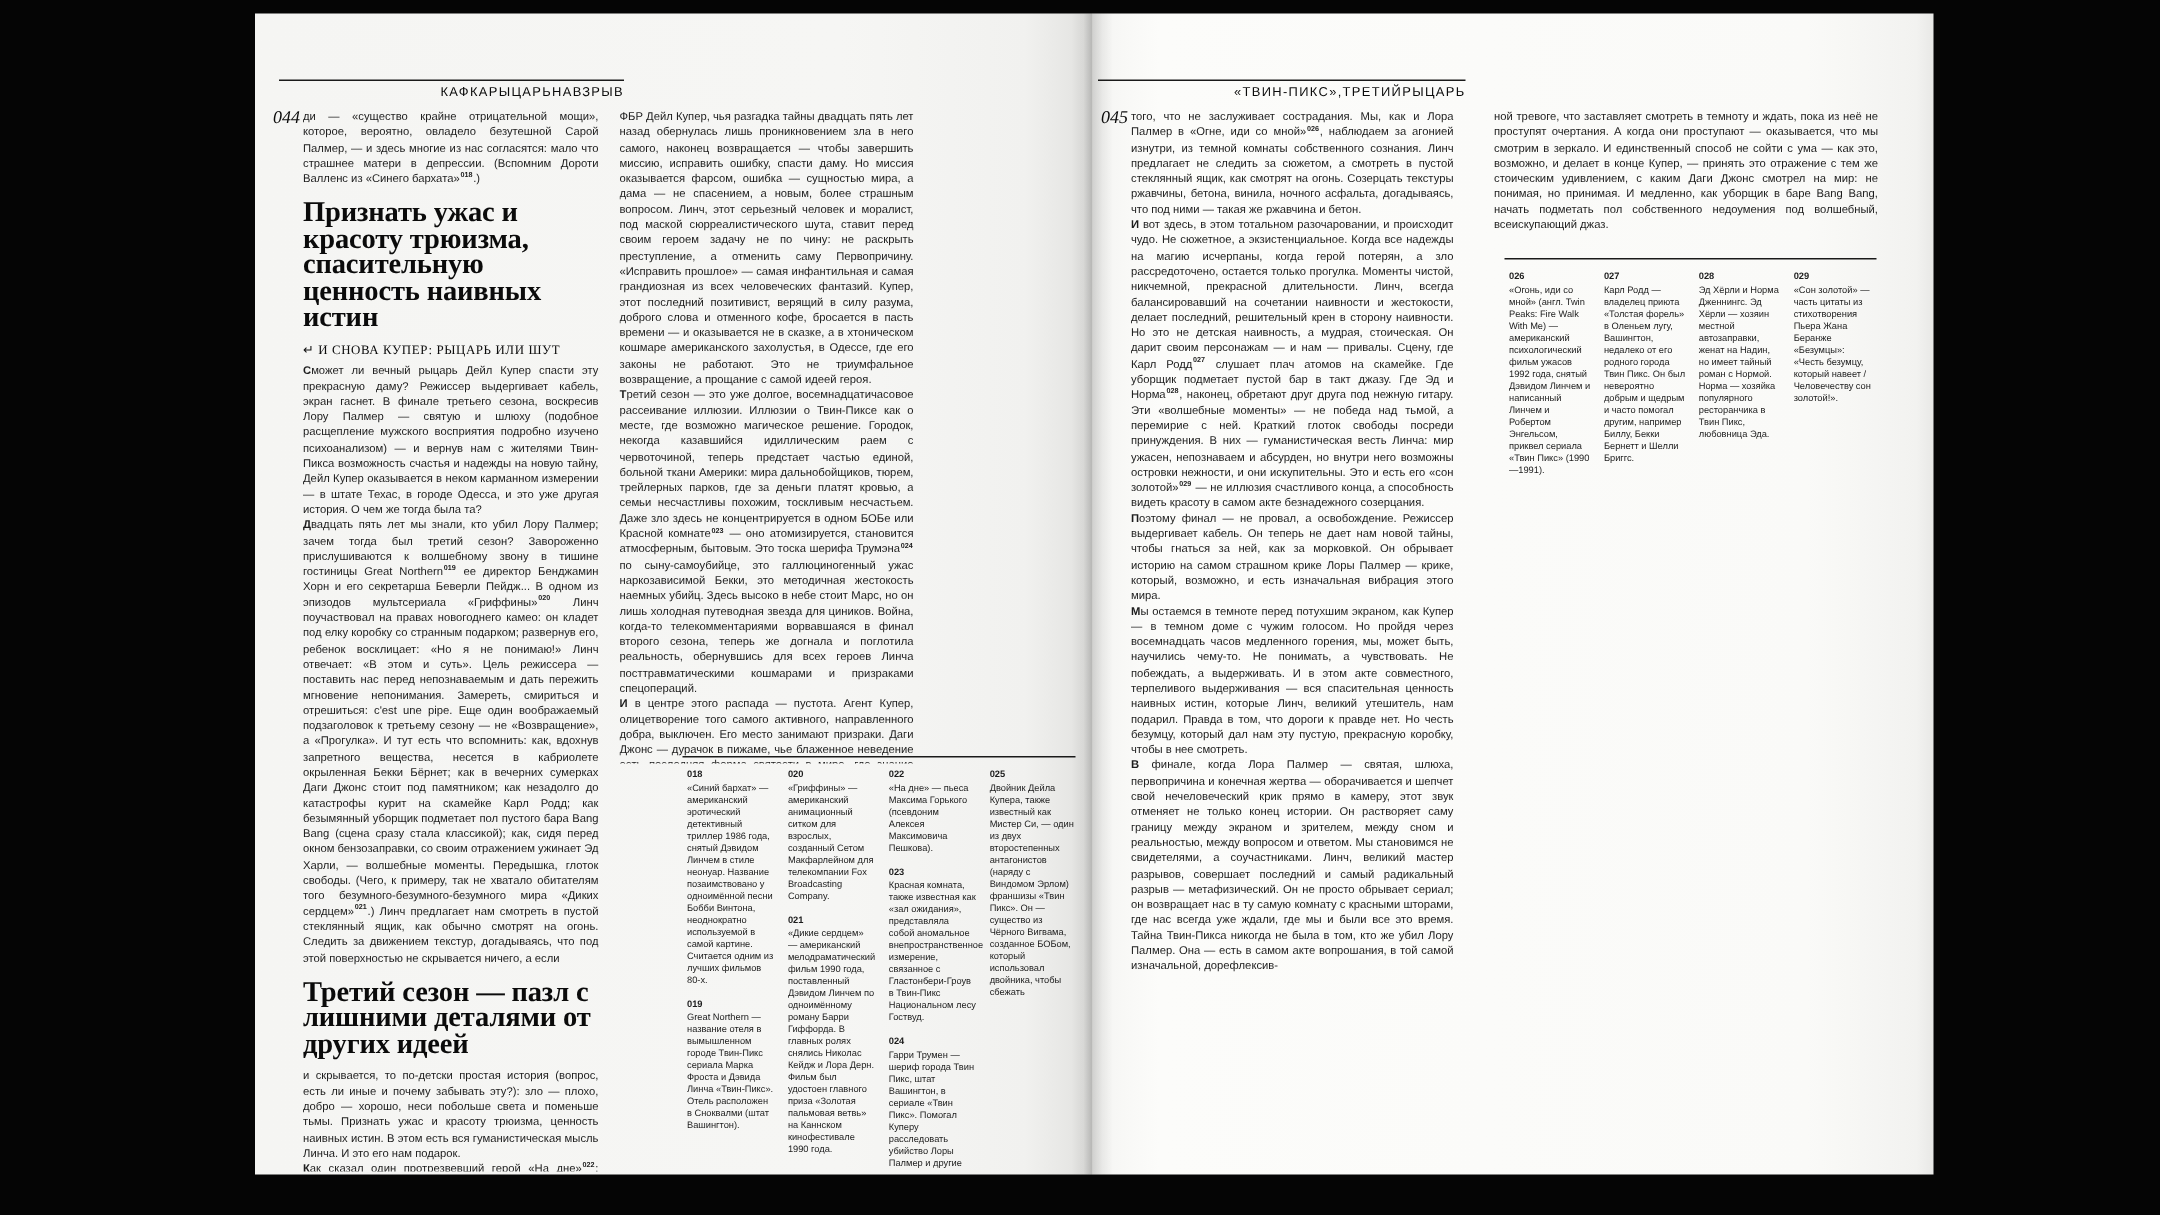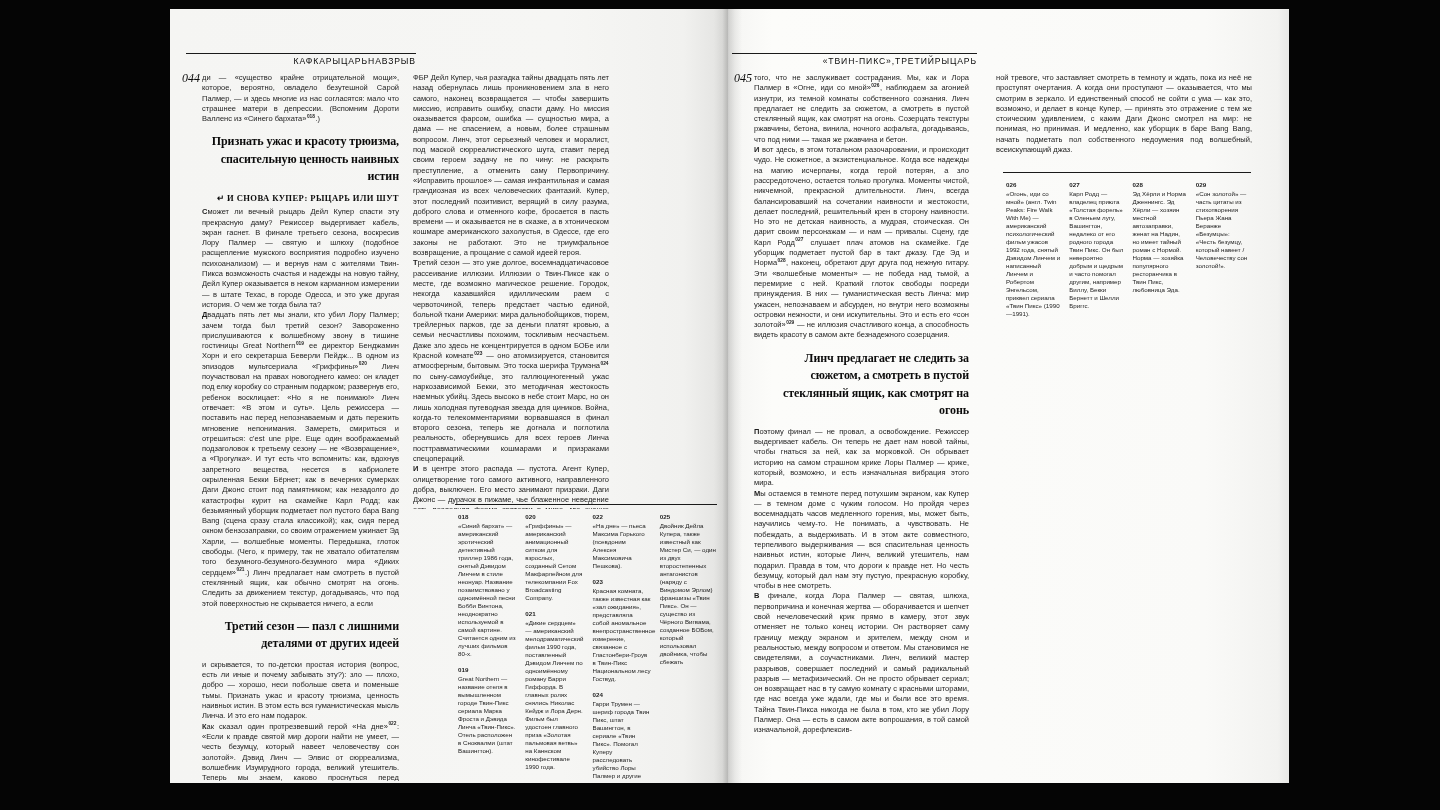--- a/index.html
+++ b/index.html
@@ -33,26 +33,26 @@
   .pagenum{
     position:absolute;font-family:"Liberation Serif",serif;font-style:italic;
     font-size:12px;color:var(--head-ink);
   }
   .col{position:absolute;font-size:7.5px;line-height:10.3px;color:var(--ink);}
   .para{margin:0;text-align:justify;}
   .para b{font-weight:700;}
   sup.fnref{font-size:4.8px;font-weight:700;line-height:0;vertical-align:3.5px;padding:0 0.5px;}
   .heading{
     font-family:"Liberation Serif",serif;font-weight:700;
-    font-size:12px;line-height:17.5px;letter-spacing:-0.1px;
-    margin:9px 0 7px;color:var(--head-ink);text-align:right;
+    font-size:19px;line-height:17.5px;letter-spacing:-0.1px;
+    margin:9px 0 7px;color:var(--head-ink);text-align:left;
   }
   .subhead{
-    font-family:"Liberation Serif",serif;font-weight:700;font-size:8.6px;
-    letter-spacing:0.4px;text-align:right;margin:7px 0 4px;color:var(--head-ink);
+    font-family:"Liberation Serif",serif;font-weight:400;font-size:8.6px;
+    letter-spacing:0.4px;text-align:left;margin:7px 0 4px;color:var(--head-ink);
     white-space:nowrap;
   }
   .fnrule{position:absolute;border-top:1px solid var(--rule);height:0;}
   .fngrid{position:absolute;display:flex;gap:9px;align-items:flex-start;}
   .fncol{flex:1 1 0;min-width:0;}
   .fnote{margin-bottom:8px;font-size:6.2px;line-height:8px;color:var(--ink);text-align:left;}
   .fnnum{font-weight:700;font-size:6.2px;margin-bottom:1px;}
   
   .left .headrule{left:16px;top:44px;width:230px;}
   .left .runhead{left:16px;top:47px;width:230px;}
@@ -148,21 +148,20 @@
     <div class="headrule"></div>
     <div class="runhead">
         <span>«ТВИН-ПИКС»,</span>
         <span>ТРЕТИЙ</span>
         <span>РЫЦАРЬ</span>
       </div>
     <div class="pagenum">045</div>
     <div class="col r1">
         <p class="para">того, что не заслуживает сострадания. Мы, как и Лора Палмер в «Огне, иди со мной»<sup class="fnref">026</sup>, наблюдаем за агонией изнутри, из темной комнаты собственного сознания. Линч предлагает не следить за сюжетом, а смотреть в пустой стеклянный ящик, как смотрят на огонь. Созерцать текстуры ржавчины, бетона, винила, ночного асфальта, догадываясь, что под ними — такая же ржавчина и бетон.</p>
         <p class="para"><b>И</b> вот здесь, в этом тотальном разочаровании, и происходит чудо. Не сюжетное, а экзистенциальное. Когда все надежды на магию исчерпаны, когда герой потерян, а зло рассредоточено, остается только прогулка. Моменты чистой, никчемной, прекрасной длительности. Линч, всегда балансировавший на сочетании наивности и жестокости, делает последний, решительный крен в сторону наивности. Но это не детская наивность, а мудрая, стоическая. Он дарит своим персонажам — и нам — привалы. Сцену, где Карл Родд<sup class="fnref">027</sup> слушает плач атомов на скамейке. Где уборщик подметает пустой бар в такт джазу. Где Эд и Норма<sup class="fnref">028</sup>, наконец, обретают друг друга под нежную гитару. Эти «волшебные моменты» — не победа над тьмой, а перемирие с ней. Краткий глоток свободы посреди принуждения. В них — гуманистическая весть Линча: мир ужасен, непознаваем и абсурден, но внутри него возможны островки нежности, и они искупительны. Это и есть его «сон золотой»<sup class="fnref">029</sup> — не иллюзия счастливого конца, а способность видеть красоту в самом акте безнадежного созерцания.</p>
-        <div class="heading">Линч предлагает не следить за сюжетом, а смотреть в пустой стеклянный ящик, как смотрят на огонь</div>
         <p class="para"><b>П</b>оэтому финал — не провал, а освобождение. Режиссер выдергивает кабель. Он теперь не дает нам новой тайны, чтобы гнаться за ней, как за морковкой. Он обрывает историю на самом страшном крике Лоры Палмер — крике, который, возможно, и есть изначальная вибрация этого мира.</p>
         <p class="para"><b>М</b>ы остаемся в темноте перед потухшим экраном, как Купер — в темном доме с чужим голосом. Но пройдя через восемнадцать часов медленного горения, мы, может быть, научились чему-то. Не понимать, а чувствовать. Не побеждать, а выдерживать. И в этом акте совместного, терпеливого выдерживания — вся спасительная ценность наивных истин, которые Линч, великий утешитель, нам подарил. Правда в том, что дороги к правде нет. Но честь безумцу, который дал нам эту пустую, прекрасную коробку, чтобы в нее смотреть.</p>
         <p class="para"><b>В</b> финале, когда Лора Палмер — святая, шлюха, первопричина и конечная жертва — оборачивается и шепчет свой нечеловеческий крик прямо в камеру, этот звук отменяет не только конец истории. Он растворяет саму границу между экраном и зрителем, между сном и реальностью, между вопросом и ответом. Мы становимся не свидетелями, а соучастниками. Линч, великий мастер разрывов, совершает последний и самый радикальный разрыв — метафизический. Он не просто обрывает сериал; он возвращает нас в ту самую комнату с красными шторами, где нас всегда уже ждали, где мы и были все это время. Тайна Твин-Пикса никогда не была в том, кто же убил Лору Палмер. Она — есть в самом акте вопрошания, в той самой изначальной, дорефлексив-</p>
       </div>
     <div class="col r2">
         <p class="para">ной тревоге, что заставляет смотреть в темноту и ждать, пока из неё не проступят очертания. А когда они проступают — оказывается, что мы смотрим в зеркало. И единственный способ не сойти с ума — как это, возможно, и делает в конце Купер, — принять это отражение с тем же стоическим удивлением, с каким Даги Джонс смотрел на мир: не понимая, но принимая. И медленно, как уборщик в баре Bang Bang, начать подметать пол собственного недоумения под волшебный, всеискупающий джаз.</p>
       </div>
     <div class="fnrule"></div>
     <div class="fngrid">
         <div class="fncol">

